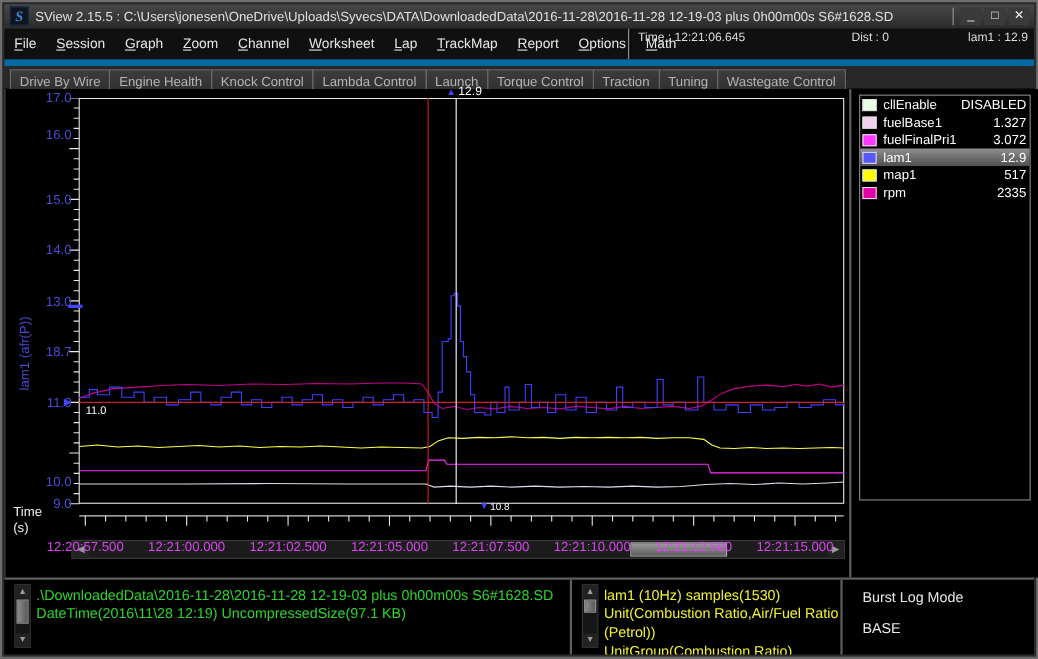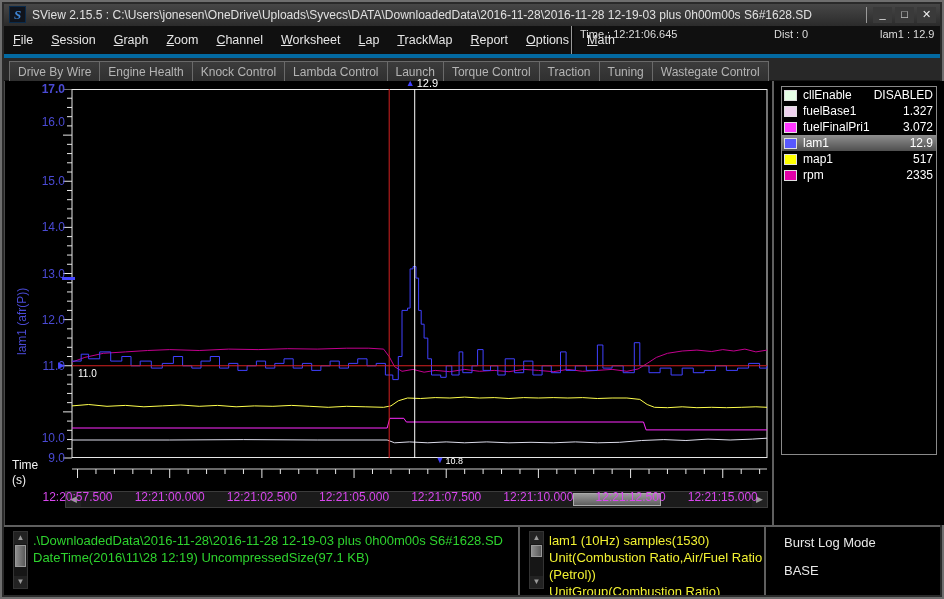--- a/index.html
+++ b/index.html
@@ -23,21 +23,21 @@
   
   .menubar { position:absolute; left:2px; top:24px; right:2px; height:28px; background:#101010; }
   .menu-item { display:inline-block; color:#e6e6e6; font-size:12.5px; padding:7px 9px 0 9px; }
   .menu-status { position:absolute; left:567px; top:0; right:0; height:100%;
     border-left:1px solid #9a9a9a; box-shadow:2px 0 0 #0a0a0a inset; }
   .ms-grid { display:grid; grid-template-columns:158px 70px 110px; padding:2px 0 0 8px;
     color:#dcdcdc; font-size:11px; line-height:12px;gap:36px; }
 
   
   .tabstrip { position:absolute; left:2px; top:52px; right:2px; height:27px;
-    background:#282828; border-top:4px solid #0369a1; border-bottom:1px solid #151515;
+    background:#282828; border-top:6px solid #0369a1; border-bottom:1px solid #151515;
     padding:3px 0 0 6px; white-space:nowrap; }
   .tab { display:inline-block; color:#b4b4b4; font-size:12px; padding:3px 8px;
     background:linear-gradient(#3c3c3c,#2f2f2f); border:1px solid #6a6a6a; margin-left:-1px; }
 
   
   .chart-panel { position:absolute; left:2px; top:79px; width:768px; height:444px;
     background:#000; border-left:1px solid #4a4a4a; }
   .ylab { position:absolute; width:44px; left:16px; text-align:right; color:#4a4ad4;
     font-size:12px; height:16px; line-height:16px; }
   .yaxis-title { position:absolute; left:10px; top:130px; height:220px; color:#4a4ad4;
@@ -215,26 +215,26 @@
         <line x1="701.6259946949602" y1="380" x2="701.6259946949602" y2="385" stroke="#e8e8e8" stroke-width="1"></line>
         <polyline points="14.0,273.1 26.9,268.4 45.3,264.3 67.5,262.9 89.6,261.5 111.7,260.6 141.2,261.5 170.7,260.1 200.2,260.6 229.7,259.7 259.2,260.1 288.7,259.2 310.8,259.2 325.6,260.1 331.1,267.5 336.6,277.7 344.0,282.3 355.0,280.4 366.1,283.2 377.2,281.4 391.9,282.7 406.7,280.4 421.4,282.3 436.2,281.4 450.9,282.7 465.7,280.4 480.4,281.4 495.2,282.7 509.9,280.4 524.6,282.3 539.4,281.4 554.1,280.4 568.9,282.3 580.0,280.0 589.2,274.4 598.4,268.4 609.5,264.3 624.2,262.0 638.9,261.1 653.7,262.5 664.8,260.6 675.8,262.0 686.9,260.1 697.9,262.9 709.0,261.1" fill="none" stroke="#c4008f" stroke-width="1"></polyline>
         <polyline points="14.0,316.9 30.6,315.5 49.0,317.3 67.5,316.4 85.9,317.8 104.3,316.9 122.8,316.0 141.2,317.3 159.6,316.4 178.1,317.8 196.5,316.9 214.9,317.3 233.4,316.4 251.8,317.3 270.2,318.3 288.7,317.3 307.1,317.8 325.6,318.3 332.9,316.9 340.3,311.8 349.5,309.0 362.4,309.5 377.2,308.6 391.9,309.0 406.7,308.1 421.4,309.0 436.2,308.6 450.9,309.5 465.7,308.6 480.4,309.0 495.2,308.6 509.9,309.0 524.6,308.6 539.4,309.5 554.1,309.0 568.9,309.0 581.8,310.4 589.2,315.5 596.5,318.3 609.5,318.7 624.2,317.8 638.9,318.7 653.7,318.3 668.4,318.7 683.2,318.3 697.9,317.8 709.0,318.3" fill="none" stroke="#ffff4d" stroke-width="1"></polyline>
         <polyline points="14.0,339.0 329.2,339.0 331.8,329.3 345.8,329.3 348.4,333.0 585.5,333.0 588.1,340.9 709.0,340.9" fill="none" stroke="#ff2bff" stroke-width="1"></polyline>
         <polyline points="14.0,351.0 111.7,351.0 185.4,350.6 259.2,351.0 329.2,351.0 336.6,353.8 351.4,352.9 369.8,353.8 388.2,352.9 406.7,353.8 428.8,352.9 450.9,353.8 473.0,353.3 495.2,353.8 517.3,352.9 539.4,353.8 561.5,353.3 583.6,351.5 605.8,350.6 627.9,351.5 650.0,350.1 672.1,351.0 694.3,350.1 709.0,349.2" fill="none" stroke="#dcdcea" stroke-width="1"></polyline>
         <polyline points="14.0,272.1 23.2,272.1 23.2,265.2 30.6,265.2 30.6,269.8 41.7,269.8 41.7,262.9 52.7,262.9 52.7,272.1 63.8,272.1 63.8,267.5 73.0,267.5 73.0,276.8 82.2,276.8 82.2,272.1 93.3,272.1 93.3,279.1 104.3,279.1 104.3,274.4 115.4,274.4 115.4,267.5 124.6,267.5 124.6,276.8 133.8,276.8 133.8,279.1 143.0,279.1 143.0,272.1 152.3,272.1 152.3,267.5 161.5,267.5 161.5,279.1 170.7,279.1 170.7,274.4 179.9,274.4 179.9,281.4 189.1,281.4 189.1,276.8 198.4,276.8 198.4,272.1 207.6,272.1 207.6,279.1 216.8,279.1 216.8,274.4 226.0,274.4 226.0,269.8 235.2,269.8 235.2,279.1 244.4,279.1 244.4,274.4 253.7,274.4 253.7,281.4 262.9,281.4 262.9,276.8 272.1,276.8 272.1,272.1 281.3,272.1 281.3,279.1 290.5,279.1 290.5,274.4 299.7,274.4 299.7,269.8 309.0,269.8 309.0,276.8 318.2,276.8 318.2,274.4 327.4,274.4 327.4,286.0 334.8,286.0 334.8,290.6 340.3,290.6 340.3,267.5 344.0,267.5 344.0,221.4 349.5,221.4 349.5,219.1 352.1,219.1 352.1,179.9 355.0,179.9 355.0,177.6 358.0,177.6 358.0,189.1 360.6,189.1 360.6,221.4 363.2,221.4 363.2,235.2 366.1,235.2 366.1,249.1 369.8,249.1 369.8,269.8 373.5,269.8 373.5,286.0 382.7,286.0 382.7,288.3 388.2,288.3 388.2,276.8 393.8,276.8 393.8,286.0 401.1,286.0 401.1,262.9 404.8,262.9 404.8,283.7 414.0,283.7 414.0,276.8 419.6,276.8 419.6,260.6 425.1,260.6 425.1,281.4 432.5,281.4 432.5,276.8 439.8,276.8 439.8,286.0 447.2,286.0 447.2,269.8 456.4,269.8 456.4,283.7 465.7,283.7 465.7,272.1 474.9,272.1 474.9,286.0 484.1,286.0 484.1,276.8 493.3,276.8 493.3,283.7 502.5,283.7 502.5,262.9 508.1,262.9 508.1,281.4 517.3,281.4 517.3,276.8 528.3,276.8 528.3,281.4 539.4,281.4 539.4,256.0 544.9,256.0 544.9,279.1 554.1,279.1 554.1,276.8 565.2,276.8 565.2,283.7 576.3,283.7 576.3,253.7 581.8,253.7 581.8,276.8 591.0,276.8 591.0,283.7 602.1,283.7 602.1,279.1 613.1,279.1 613.1,286.0 624.2,286.0 624.2,279.1 635.3,279.1 635.3,283.7 646.3,283.7 646.3,281.4 657.4,281.4 657.4,276.8 668.4,276.8 668.4,281.4 679.5,281.4 679.5,279.1 690.6,279.1 690.6,274.4 701.6,274.4 701.6,279.1 709.0,279.1 709.0,276.8" fill="none" stroke="#4040ff" stroke-width="1"></polyline>
         <line x1="14" y1="276.75" x2="709" y2="276.75" stroke="#d42020" stroke-width="1"></line>
         <line x1="331.1928381962865" y1="0" x2="331.1928381962865" y2="369" stroke="#d42020" stroke-width="1"></line>
         <line x1="356.7068965517242" y1="0" x2="356.7068965517242" y2="369" stroke="#ffffff" stroke-width="1"></line>
       </svg>
-      <div class="ylab" style="top: 0px; font-weight: bold;">17.0</div>
+      <div class="ylab" style="top: 0px;">17.0</div>
       <div class="ylab" style="top: 33px;">16.0</div>
       <div class="ylab" style="top: 92.25px;">15.0</div>
       <div class="ylab" style="top: 138.375px;">14.0</div>
       <div class="ylab" style="top: 184.5px;">13.0</div>
-      <div class="ylab" style="top: 230.625px;">12.0</div>
+      <div class="ylab" style="top: 230.625px;">18.7</div>
       <div class="ylab" style="top: 276.75px;">11.0</div>
       <div class="ylab" style="top: 322.875px; margin-top: 26px;">10.0</div>
       <div class="ylab" style="top: 369px;">9.0</div>
       <div class="xlab" style="left: 24.5305px;">12:20:57.500</div>
       <div class="xlab" style="left: 116.706px;">12:21:00.000</div>
       <div class="xlab" style="left: 208.881px;">12:21:02.500</div>
       <div class="xlab" style="left: 301.056px;">12:21:05.000</div>
       <div class="xlab" style="left: 393.231px;">12:21:07.500</div>
       <div class="xlab" style="left: 485.406px;">12:21:10.000</div>
       <div class="xlab" style="left: 577.581px;">12:21:12.500</div>

